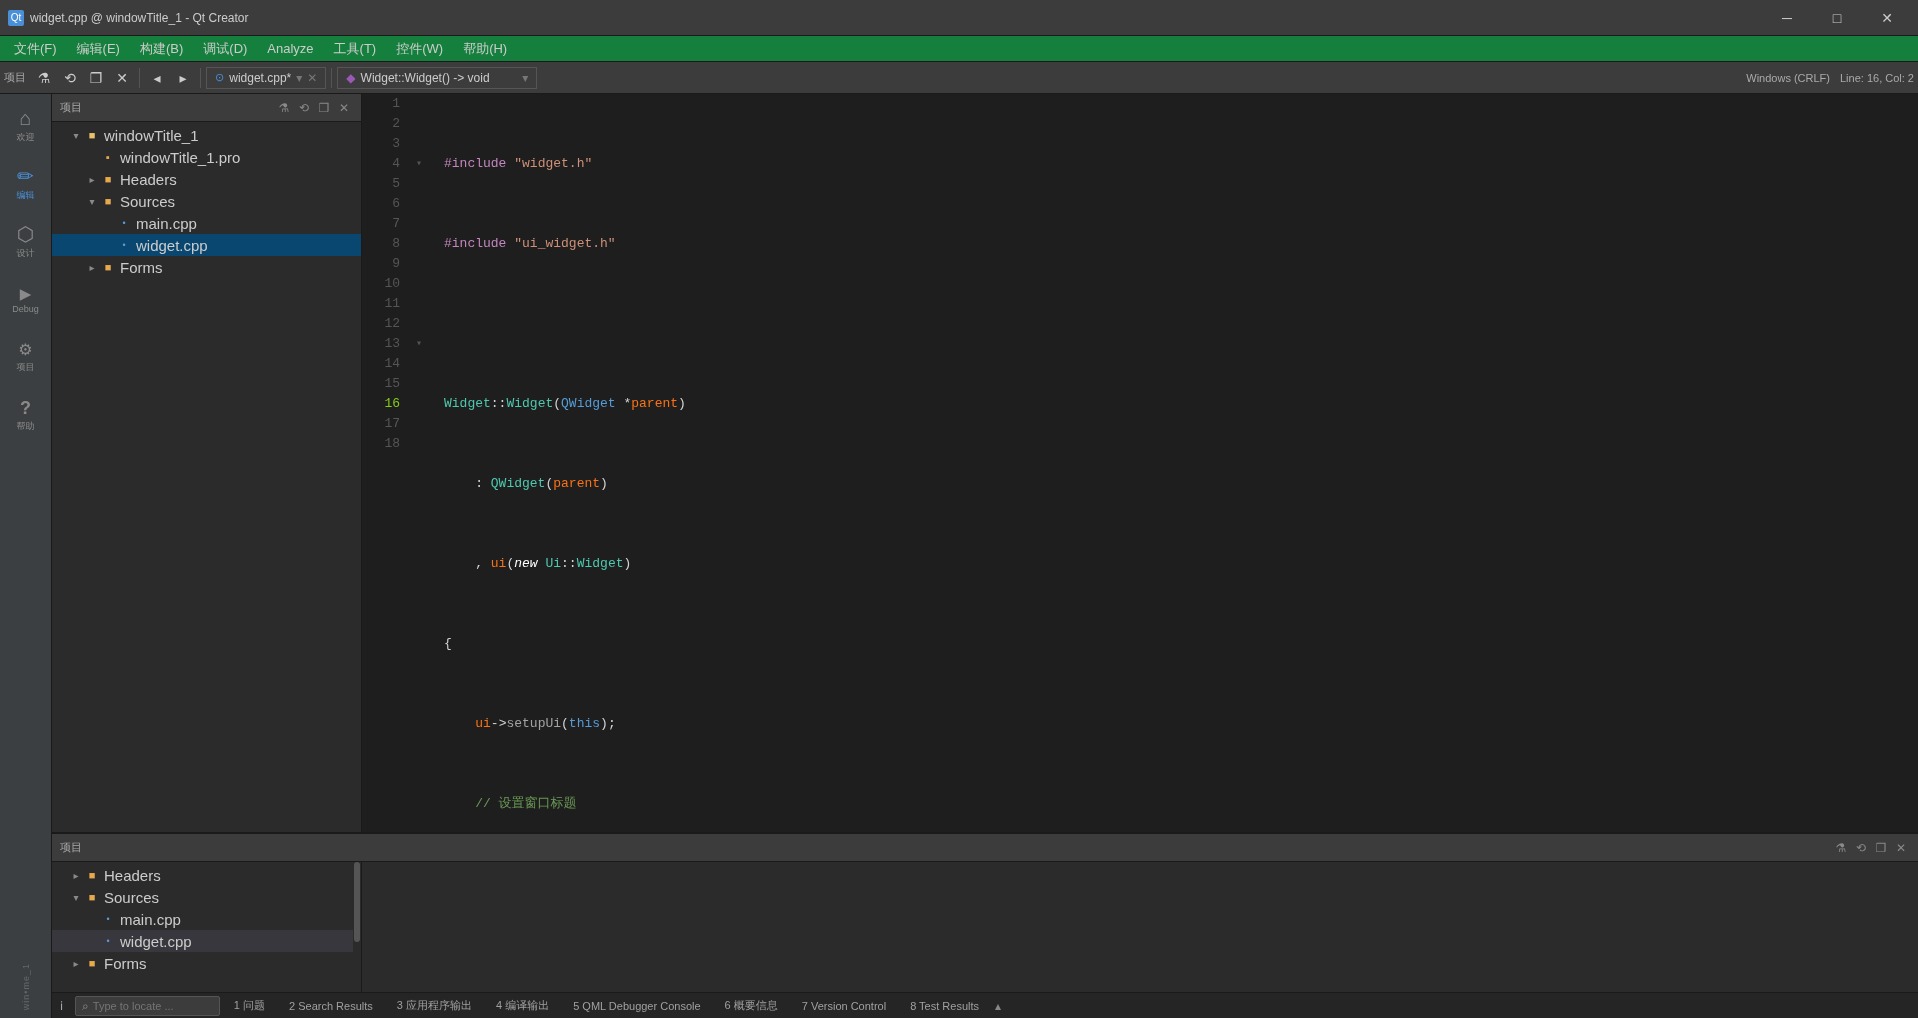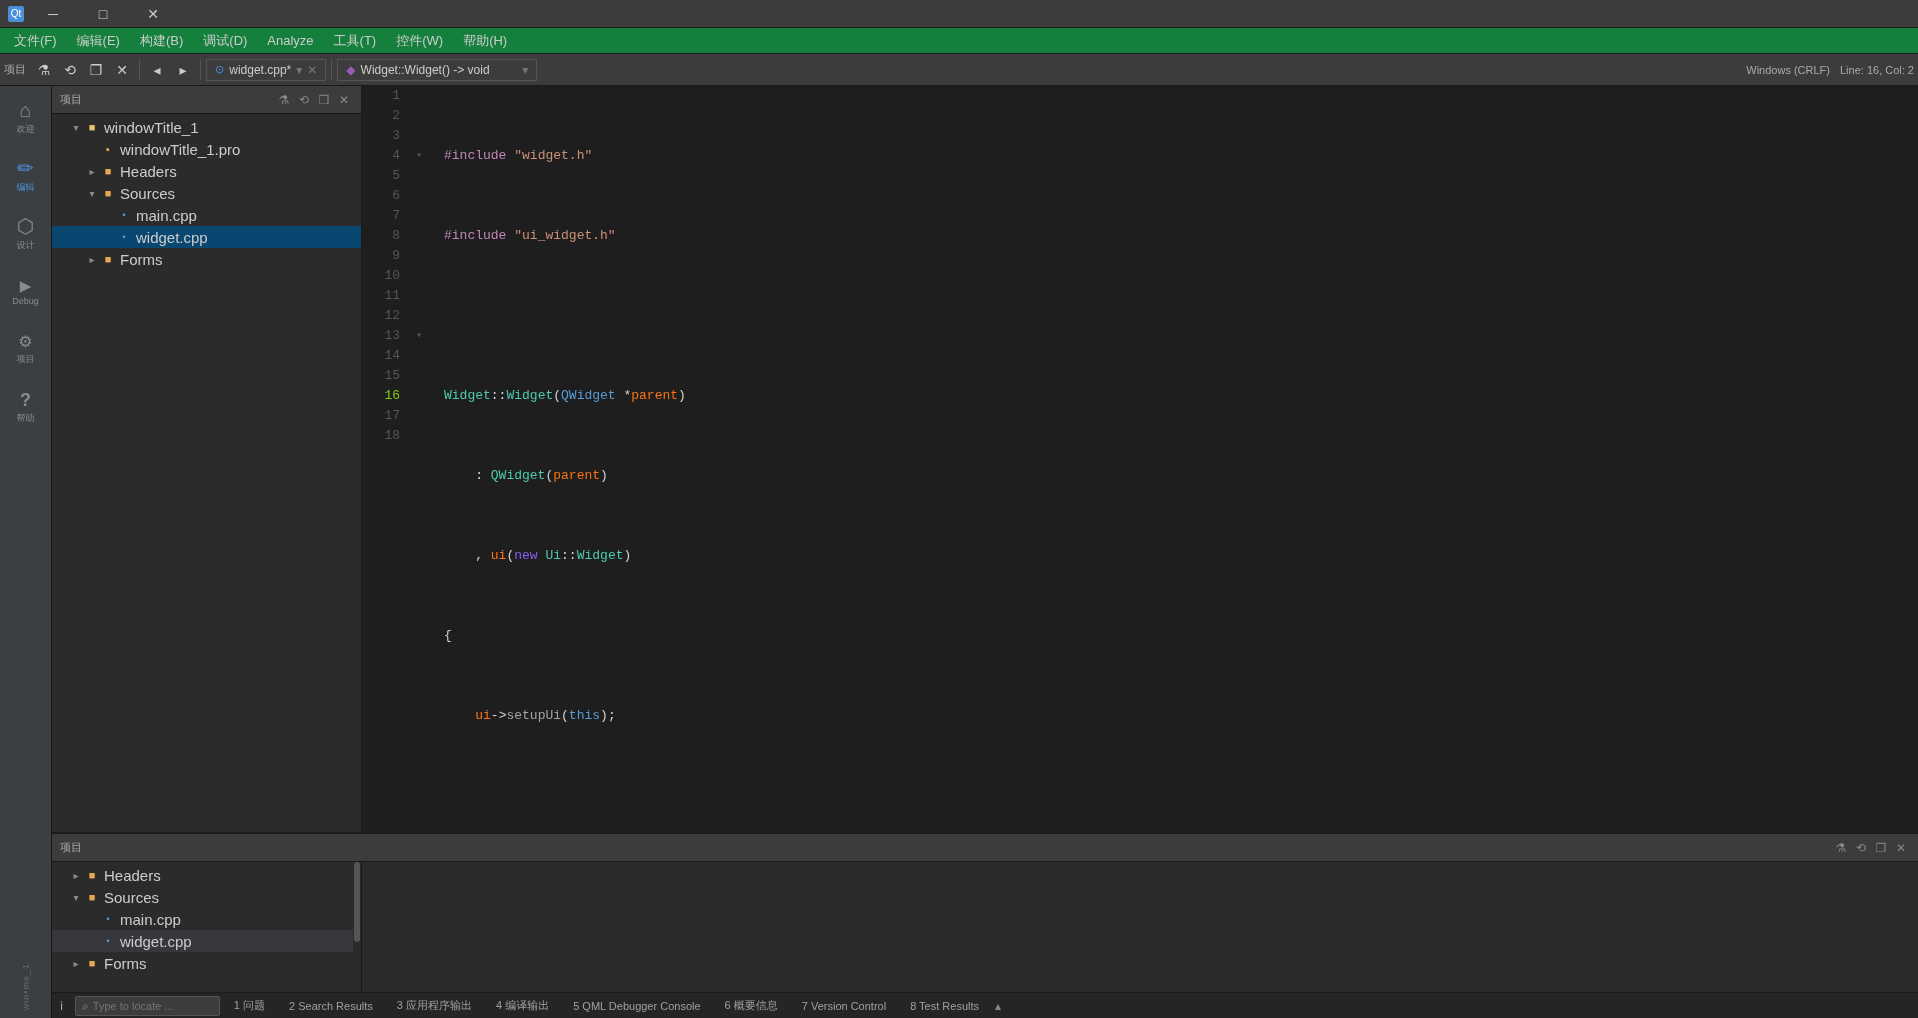--- a/index.html
+++ b/index.html
@@ -10,21 +10,21 @@
       color: #d4d4d4;
       width: 1918px;
       height: 1018px;
       overflow: hidden;
       display: flex;
       flex-direction: column;
     }
 
     
     .title-bar {
-      height: 28px;
+      height: 36px;
       background: #3c3c3c;
       display: flex;
       align-items: center;
       padding: 0 8px;
       border-bottom: 1px solid #1a1a1a;
       flex-shrink: 0;
     }
     .title-bar-icon {
       width: 16px;
       height: 16px;
@@ -297,21 +297,21 @@
 
     
     .kw-include { color: #c586c0; }
     .kw-string { color: #ce9178; }
     .kw-comment { color: #6a9955; }
     .kw-class { color: #4ec9b0; }
     .kw-func { color: #a3a3a3; }
     .kw-type { color: #569cd6; }
     .kw-arrow { color: #d4d4d4; }
     .kw-var { color: #f97316; }
-    .kw-new { color: #8b5cf6; }
+    .kw-new { color: #ffffff; font-style: italic; }
     .kw-ns { color: #4ec9b0; }
     .kw-colon { color: #d4d4d4; }
 
     
     .bottom-panel {
       height: 160px;
       background: #2b2b2b;
       border-top: 2px solid #1a1a1a;
       display: flex;
       flex-direction: column;
@@ -395,20 +395,21 @@
       color: #ccc;
       font-size: 11px;
       width: 120px;
     }
   </style>
 </head>
 <body>
 
 <div class="title-bar">
   <div class="title-bar-icon">Qt</div>
+  <span class="title-bar-text">widget.cpp @ windowTitle_1 - Qt Creator</span>
   <div class="title-bar-controls">
     <div class="title-bar-btn">─</div>
     <div class="title-bar-btn">□</div>
     <div class="title-bar-btn close">✕</div>
   </div>
 </div>
 
 <div class="menu-bar">
   <div class="menu-item">文件(F)</div>
   <div class="menu-item">编辑(E)</div>
@@ -657,20 +658,24 @@
             <div class="code-line">
               <span>    </span>
               <span class="kw-var">ui</span>
               <span class="kw-arrow">-&gt;</span>
               <span class="kw-func">setupUi</span>
               <span>(</span>
               <span class="kw-type">this</span>
               <span>);</span>
             </div>
             
+            <div class="code-line">
+              <span>    </span>
+              <span class="kw-comment">// 设置窗口标题</span>
+            </div>
             
             
             
             
             
             
             
             
             
             

